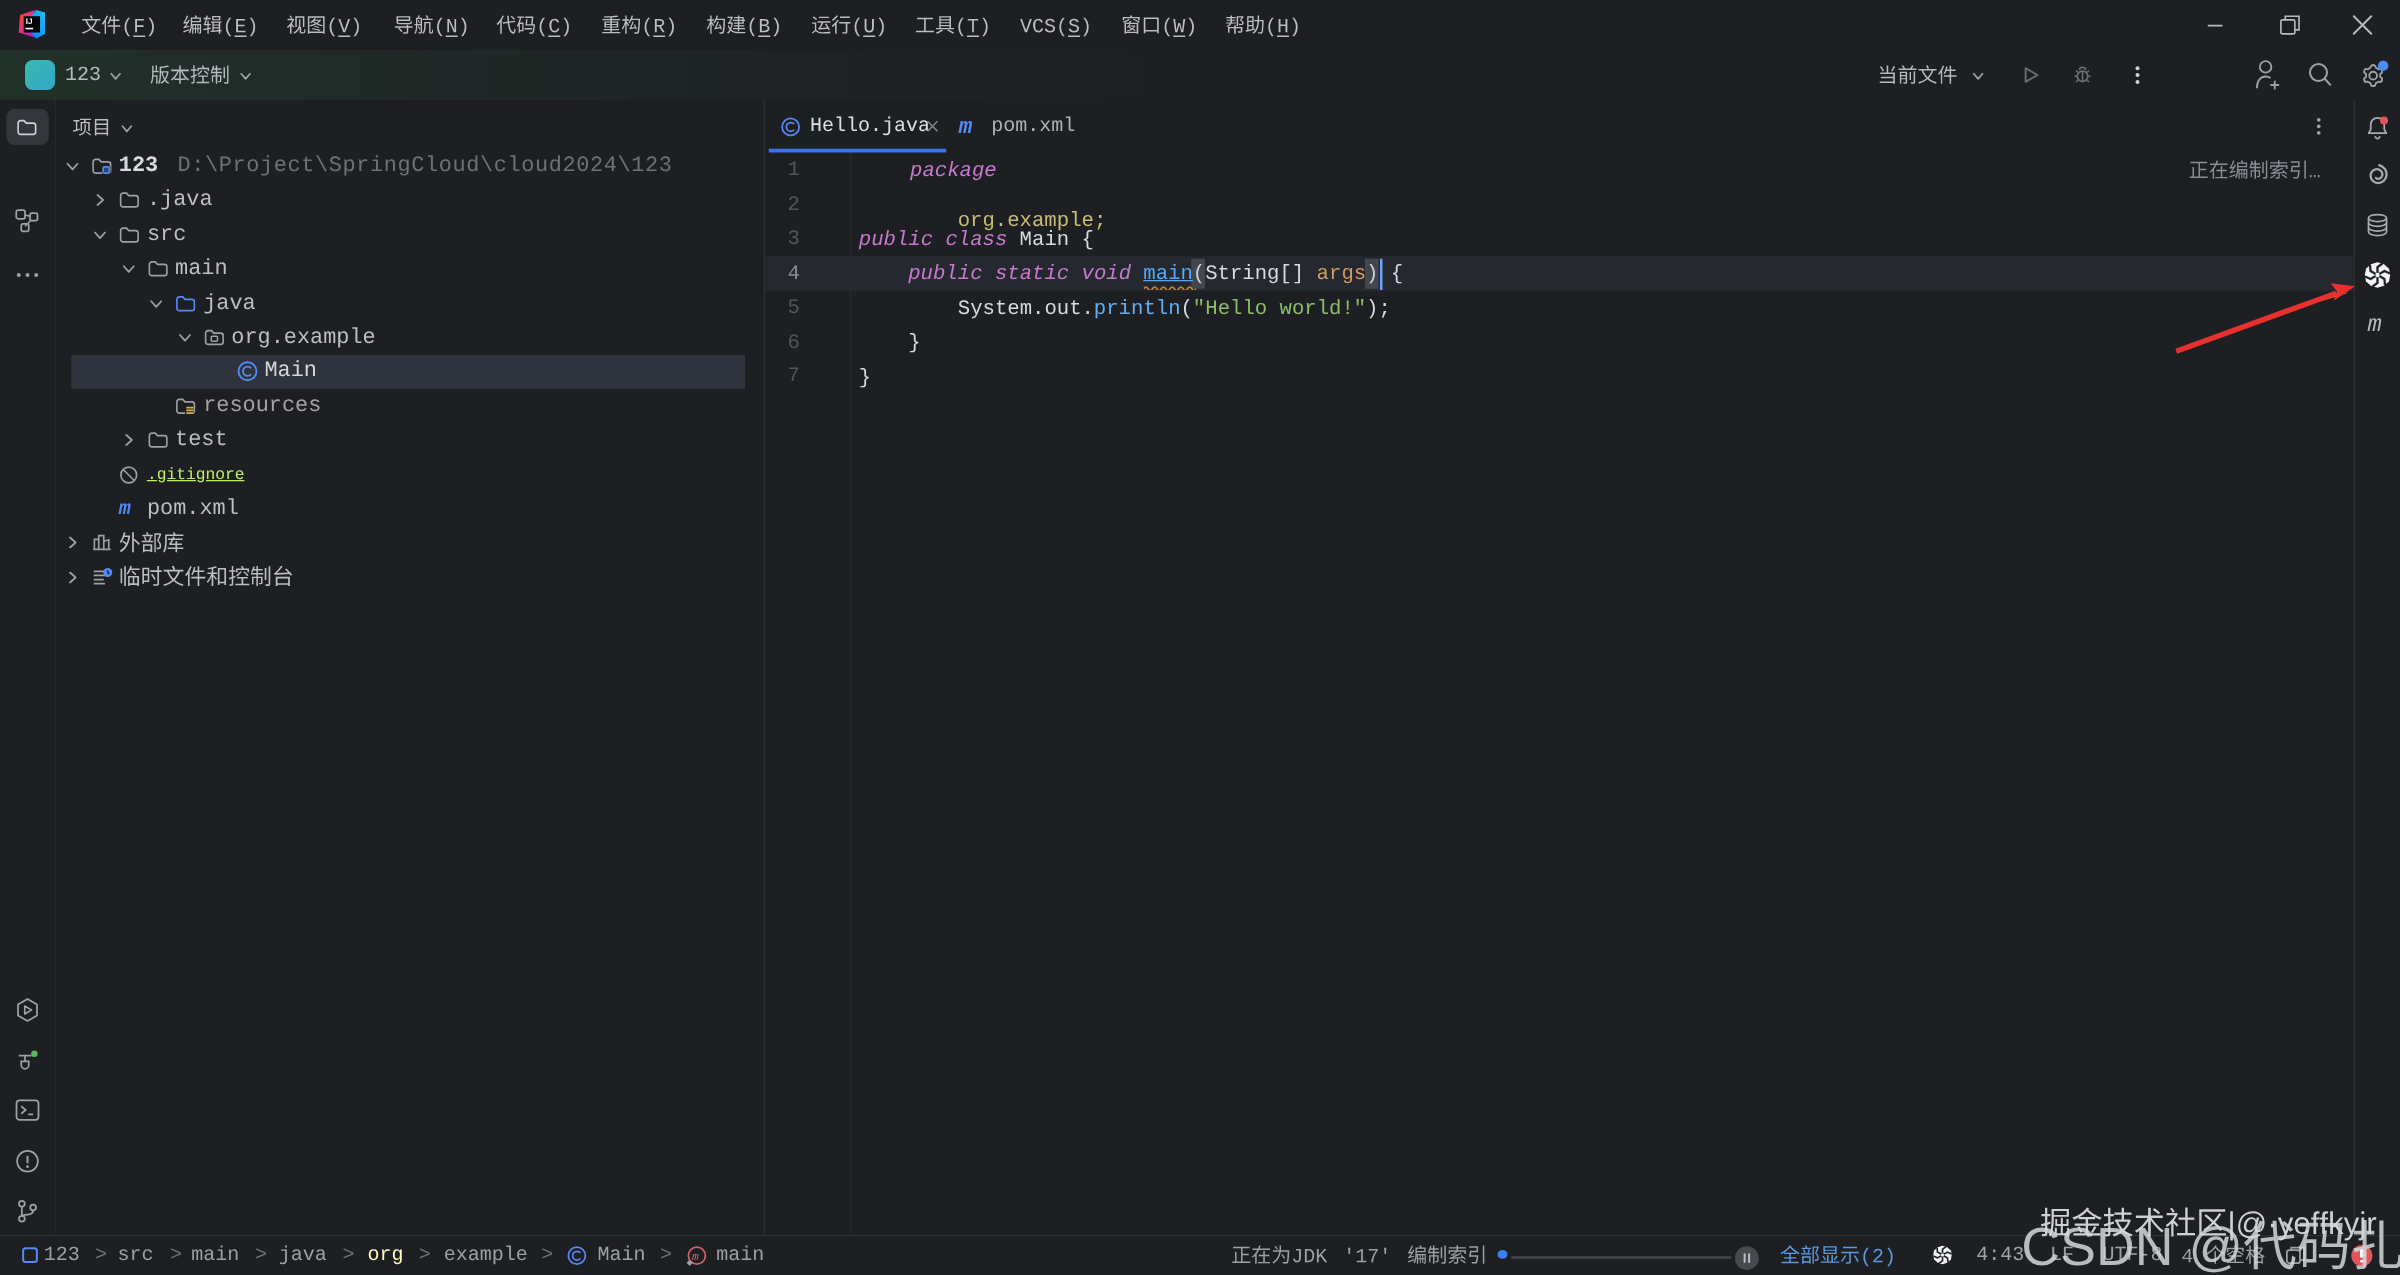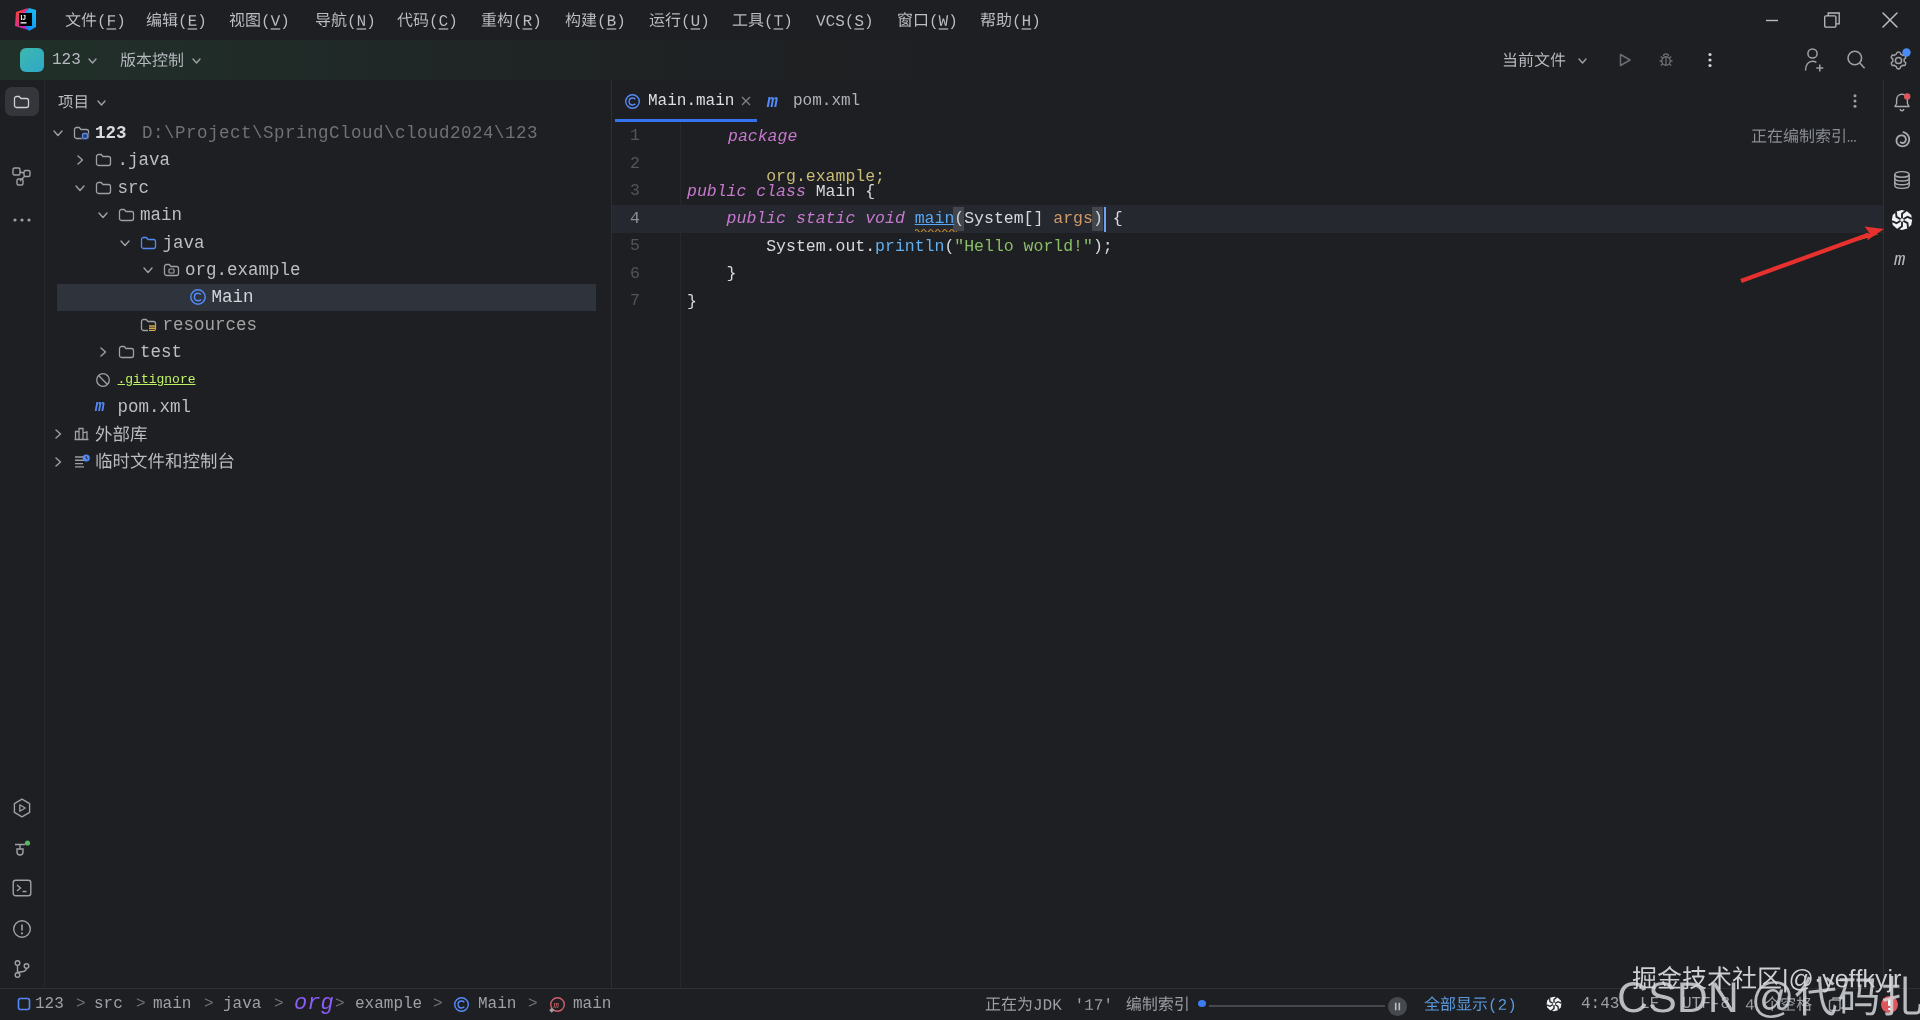--- a/index.html
+++ b/index.html
@@ -259,21 +259,21 @@
     <path d="M13.2 2.2 L13.2 4.2 L14.7 4.9" stroke="#1e1f22" stroke-width="1" fill="none"></path>
   </svg>
 <svg style="position:absolute;left:95px;top:449.4px;overflow:visible" width="142" height="24" viewBox="0 -18.4 142 24">
     <path d="M1.5 -12.6V-0.9H2.7V-12.6ZM4.4 -14.5V1.3H5.7V-14.5ZM10.2 -10C11.2 -9.1 12.5 -7.9 13.2 -7.2L14.1 -8.2C13.4 -8.9 12.1 -10 11 -10.8ZM9.2 -14.8C8.6 -12.4 7.5 -10.1 6.1 -8.6C6.4 -8.4 7 -8.1 7.2 -7.9C8 -8.8 8.8 -10 9.4 -11.4H16.7V-12.7H9.9C10.1 -13.3 10.3 -13.9 10.5 -14.5ZM11.2 -0.8H8.7V-5.4H11.2ZM12.4 -0.8V-5.4H14.8V-0.8ZM7.5 -6.6V1.4H8.7V0.5H14.8V1.3H16.2V-6.6Z M25.8 -7.9C26.7 -6.6 27.9 -4.7 28.5 -3.6L29.6 -4.3C29 -5.4 27.8 -7.2 26.9 -8.5ZM23.2 -7V-3H20.2V-7ZM23.2 -8.2H20.2V-12H23.2ZM18.9 -13.2V-0.4H20.2V-1.9H24.4V-13.2ZM30.9 -14.6V-11.2H25.2V-9.9H30.9V-0.6C30.9 -0.2 30.7 -0.1 30.4 -0.1C30 -0.1 28.7 -0.1 27.3 -0.1C27.5 0.3 27.7 0.9 27.8 1.2C29.6 1.2 30.7 1.2 31.3 1C32 0.8 32.2 0.4 32.2 -0.6V-9.9H34.3V-11.2H32.2V-14.6Z M42.4 -14.4C42.9 -13.5 43.5 -12.4 43.7 -11.7L45.1 -12.1C44.9 -12.8 44.3 -14 43.8 -14.8ZM35.9 -11.6V-10.3H38.6C39.6 -7.7 41 -5.4 42.8 -3.5C40.9 -1.9 38.5 -0.7 35.6 0.1C35.9 0.4 36.3 1.1 36.5 1.4C39.4 0.4 41.8 -0.8 43.8 -2.6C45.8 -0.8 48.1 0.5 51 1.3C51.2 0.9 51.6 0.4 51.9 0.1C49.1 -0.6 46.7 -1.9 44.8 -3.5C46.6 -5.3 47.9 -7.6 48.9 -10.3H51.7V-11.6ZM43.8 -4.4C42.2 -6.1 40.9 -8.1 40 -10.3H47.4C46.6 -8 45.4 -6 43.8 -4.4Z M58 -6V-4.7H63.1V1.4H64.4V-4.7H69.2V-6H64.4V-9.8H68.4V-11.1H64.4V-14.5H63.1V-11.1H60.7C61 -11.9 61.1 -12.7 61.3 -13.6L60.1 -13.8C59.7 -11.5 58.9 -9.3 57.9 -7.8C58.2 -7.7 58.8 -7.4 59 -7.2C59.5 -7.9 59.9 -8.8 60.3 -9.8H63.1V-6ZM57.2 -14.6C56.2 -12 54.7 -9.4 53.1 -7.6C53.3 -7.4 53.7 -6.7 53.8 -6.4C54.4 -6.9 54.9 -7.6 55.4 -8.4V1.4H56.7V-10.4C57.3 -11.7 57.9 -13 58.4 -14.3Z M79.3 -13.1V0.6H80.6V-0.8H84.5V0.5H85.8V-13.1ZM80.6 -2.1V-11.8H84.5V-2.1ZM77.7 -14.5C76.1 -13.9 73.4 -13.4 71 -13.1C71.2 -12.8 71.4 -12.3 71.4 -12C72.3 -12.1 73.3 -12.3 74.3 -12.4V-9.5H70.9V-8.3H74C73.2 -6.1 71.8 -3.7 70.5 -2.3C70.7 -2 71 -1.5 71.2 -1.1C72.3 -2.3 73.5 -4.3 74.3 -6.4V1.4H75.6V-6.4C76.4 -5.4 77.3 -4 77.8 -3.4L78.6 -4.4C78.1 -5 76.3 -7.2 75.6 -7.9V-8.3H78.7V-9.5H75.6V-12.7C76.7 -12.9 77.7 -13.2 78.6 -13.5Z M99.7 -9.7C100.8 -8.7 102.3 -7.3 103 -6.5L103.8 -7.3C103.1 -8.1 101.6 -9.5 100.5 -10.4ZM97.3 -10.4C96.5 -9.2 95.2 -8.1 94 -7.3C94.2 -7 94.6 -6.5 94.8 -6.3C96.1 -7.2 97.5 -8.6 98.5 -10ZM90.4 -14.7V-11.3H88.3V-10.1H90.4V-5.9C89.5 -5.6 88.7 -5.3 88.1 -5.1L88.4 -3.8L90.4 -4.6V-0.3C90.4 -0 90.3 0 90.1 0C89.9 0.1 89.2 0.1 88.4 0C88.6 0.4 88.8 0.9 88.8 1.2C89.9 1.3 90.6 1.2 91 1C91.4 0.8 91.6 0.4 91.6 -0.3V-5L93.5 -5.7L93.3 -6.9L91.6 -6.3V-10.1H93.4V-11.3H91.6V-14.7ZM93.3 -0.4V0.8H104.4V-0.4H99.6V-4.7H103.1V-5.9H94.7V-4.7H98.2V-0.4ZM97.8 -14.4C98 -13.9 98.3 -13.2 98.5 -12.6H93.9V-9.5H95.1V-11.4H102.9V-9.7H104.2V-12.6H100C99.8 -13.2 99.4 -14 99 -14.7Z M116.8 -13.1V-3.4H118.1V-13.1ZM119.9 -14.5V-0.4C119.9 -0.1 119.9 -0 119.6 -0C119.3 -0 118.3 -0 117.2 -0.1C117.4 0.4 117.6 1 117.7 1.3C119 1.3 120 1.3 120.5 1.1C121 0.8 121.2 0.5 121.2 -0.4V-14.5ZM107.5 -14.3C107.1 -12.6 106.5 -10.8 105.7 -9.7C106 -9.5 106.6 -9.3 106.9 -9.2C107.2 -9.7 107.5 -10.3 107.8 -11H110.1V-9.1H105.8V-7.9H110.1V-6.1H106.6V-0H107.8V-5H110.1V1.4H111.3V-5H113.8V-1.4C113.8 -1.2 113.7 -1.1 113.5 -1.1C113.3 -1.1 112.7 -1.1 112 -1.1C112.2 -0.8 112.3 -0.3 112.4 0C113.3 0 114 0 114.4 -0.2C114.9 -0.4 115 -0.7 115 -1.3V-6.1H111.3V-7.9H115.6V-9.1H111.3V-11H114.9V-12.2H111.3V-14.6H110.1V-12.2H108.2C108.4 -12.8 108.6 -13.4 108.7 -14Z M125.6 -6V1.4H127V0.4H135.5V1.3H136.9V-6ZM127 -0.8V-4.7H135.5V-0.8ZM124.7 -7.5C125.4 -7.7 126.4 -7.8 136.5 -8.3C136.9 -7.8 137.3 -7.2 137.6 -6.8L138.7 -7.6C137.8 -9.1 135.7 -11.2 134 -12.7L133 -12C133.8 -11.3 134.7 -10.3 135.5 -9.5L126.5 -9C128.1 -10.5 129.7 -12.3 131.1 -14.2L129.8 -14.8C128.4 -12.6 126.3 -10.4 125.7 -9.8C125.1 -9.2 124.7 -8.8 124.3 -8.8C124.4 -8.4 124.6 -7.7 124.7 -7.5Z" fill="#bcbec4"></path>
   </svg>
 <div style="position:absolute;left:615px;top:119px;width:142px;height:3px;background:#3574f0;"></div>
 <svg style="position:absolute;left:624px;top:93px" width="17" height="17" viewBox="0 0 17 17" fill="none">
     <circle cx="8.5" cy="8.5" r="6.8" stroke="#548af7" stroke-width="1.4"></circle>
     <path d="M11.3 6.2 C10.6 5.4 9.7 5 8.6 5 C6.6 5 5.1 6.5 5.1 8.5 C5.1 10.5 6.6 12 8.6 12 C9.7 12 10.6 11.6 11.3 10.8" stroke="#548af7" stroke-width="1.4" fill="none"></path>
   </svg>
-<div style="position:absolute;left:648px;top:89px;font-family:'Liberation Mono',monospace;font-size:16px;line-height:24px;color:#dcdfe4;white-space:pre;">Main.main</div>
+<div style="position:absolute;left:648px;top:89px;font-family:'Liberation Mono',monospace;font-size:16px;line-height:24px;color:#dcdfe4;white-space:pre;">Hello.java</div>
 <svg style="position:absolute;left:740px;top:95px" width="12" height="12" viewBox="0 0 12 12" fill="none">
     <path d="M2 2 L10 10 M10 2 L2 10" stroke="#7f8288" stroke-width="1.3"></path>
   </svg>
 <div style="position:absolute;left:767px;top:88.5px;font-family:'Liberation Mono',monospace;font-size:18px;line-height:27px;color:#548af7;white-space:pre;font-weight:bold;font-style:italic;">m</div>
 <div style="position:absolute;left:793px;top:89px;font-family:'Liberation Mono',monospace;font-size:16px;line-height:24px;color:#afb2b8;white-space:pre;">pom.xml</div>
 <svg style="position:absolute;left:1848px;top:94px" width="14" height="14" viewBox="0 0 14 14" fill="none">
     <circle cx="7" cy="1.8" r="1.5" fill="#9da0a6"></circle>
     <circle cx="7" cy="7" r="1.5" fill="#9da0a6"></circle>
     <circle cx="7" cy="12.2" r="1.5" fill="#9da0a6"></circle>
   </svg>
@@ -291,21 +291,21 @@
 <div style="position:absolute;left:687px;top:122.8px;font-family:'Liberation Mono',monospace;font-size:16.5px;line-height:27.5px;color:#c679ce;white-space:pre;font-style:italic;margin-left:41px;">package</div>
 <div style="position:absolute;left:756.3px;top:122.8px;font-family:'Liberation Mono',monospace;font-size:16.5px;line-height:27.5px;color:#d6d9de;white-space:pre;"> </div>
 <div style="position:absolute;left:766.2px;top:122.8px;font-family:'Liberation Mono',monospace;font-size:16.5px;line-height:27.5px;color:#c9bc76;white-space:pre;margin-top:40px;">org.example;</div>
 <div style="position:absolute;left:687px;top:177.8px;font-family:'Liberation Mono',monospace;font-size:16.5px;line-height:27.5px;color:#c679ce;white-space:pre;font-style:italic;">public class</div>
 <div style="position:absolute;left:805.8px;top:177.8px;font-family:'Liberation Mono',monospace;font-size:16.5px;line-height:27.5px;color:#d6d9de;white-space:pre;text-align:right;"> Main {</div>
 <div style="position:absolute;left:687px;top:205.2px;font-family:'Liberation Mono',monospace;font-size:16.5px;line-height:27.5px;color:#d6d9de;white-space:pre;">    </div>
 <div style="position:absolute;left:726.6px;top:205.2px;font-family:'Liberation Mono',monospace;font-size:16.5px;line-height:27.5px;color:#c679ce;white-space:pre;font-style:italic;">public static void</div>
 <div style="position:absolute;left:904.8px;top:205.2px;font-family:'Liberation Mono',monospace;font-size:16.5px;line-height:27.5px;color:#d6d9de;white-space:pre;"> </div>
 <div style="position:absolute;left:914.7px;top:205.2px;font-family:'Liberation Mono',monospace;font-size:16.5px;line-height:27.5px;color:#56a8f5;white-space:pre;text-decoration:underline;">main</div>
 <div style="position:absolute;left:954.3px;top:205.2px;font-family:'Liberation Mono',monospace;font-size:16.5px;line-height:27.5px;color:#d0d3d8;white-space:pre;">(</div>
-<div style="position:absolute;left:964.2px;top:205.2px;font-family:'Liberation Mono',monospace;font-size:16.5px;line-height:27.5px;color:#d6d9de;white-space:pre;">System[] </div>
+<div style="position:absolute;left:964.2px;top:205.2px;font-family:'Liberation Mono',monospace;font-size:16.5px;line-height:27.5px;color:#d6d9de;white-space:pre;">String[] </div>
 <div style="position:absolute;left:1053.3px;top:205.2px;font-family:'Liberation Mono',monospace;font-size:16.5px;line-height:27.5px;color:#d19a66;white-space:pre;">args</div>
 <div style="position:absolute;left:1092.9px;top:205.2px;font-family:'Liberation Mono',monospace;font-size:16.5px;line-height:27.5px;color:#d0d3d8;white-space:pre;">)</div>
 <div style="position:absolute;left:1102.8px;top:205.2px;font-family:'Liberation Mono',monospace;font-size:16.5px;line-height:27.5px;color:#d6d9de;white-space:pre;"> {</div>
 <div style="position:absolute;left:687px;top:232.8px;font-family:'Liberation Mono',monospace;font-size:16.5px;line-height:27.5px;color:#d6d9de;white-space:pre;">        System.out</div>
 <div style="position:absolute;left:865.2px;top:232.8px;font-family:'Liberation Mono',monospace;font-size:16.5px;line-height:27.5px;color:#d6d9de;white-space:pre;">.</div>
 <div style="position:absolute;left:875.1px;top:232.8px;font-family:'Liberation Mono',monospace;font-size:16.5px;line-height:27.5px;color:#61AFEF;white-space:pre;">println</div>
 <div style="position:absolute;left:944.4px;top:232.8px;font-family:'Liberation Mono',monospace;font-size:16.5px;line-height:27.5px;color:#d6d9de;white-space:pre;">(</div>
 <div style="position:absolute;left:954.3px;top:232.8px;font-family:'Liberation Mono',monospace;font-size:16.5px;line-height:27.5px;color:#8abe68;white-space:pre;">"Hello world!"</div>
 <div style="position:absolute;left:1092.9px;top:232.8px;font-family:'Liberation Mono',monospace;font-size:16.5px;line-height:27.5px;color:#d6d9de;white-space:pre;">);</div>
 <div style="position:absolute;left:687px;top:260.2px;font-family:'Liberation Mono',monospace;font-size:16.5px;line-height:27.5px;color:#d6d9de;white-space:pre;">    }</div>
@@ -363,21 +363,21 @@
     <rect x="1.5" y="1.5" width="11" height="11" rx="2" stroke="#548af7" stroke-width="1.6" fill="none"></rect>
   </svg>
 <div style="position:absolute;left:35px;top:992px;font-family:'Liberation Mono',monospace;font-size:16px;line-height:24px;color:#9da0a6;white-space:pre;">123</div>
 <div style="position:absolute;left:76px;top:992px;font-family:'Liberation Mono',monospace;font-size:16px;line-height:24px;color:#6e7277;white-space:pre;">&gt;</div>
 <div style="position:absolute;left:94px;top:992px;font-family:'Liberation Mono',monospace;font-size:16px;line-height:24px;color:#9da0a6;white-space:pre;">src</div>
 <div style="position:absolute;left:136px;top:992px;font-family:'Liberation Mono',monospace;font-size:16px;line-height:24px;color:#6e7277;white-space:pre;">&gt;</div>
 <div style="position:absolute;left:153px;top:992px;font-family:'Liberation Mono',monospace;font-size:16px;line-height:24px;color:#9da0a6;white-space:pre;">main</div>
 <div style="position:absolute;left:204px;top:992px;font-family:'Liberation Mono',monospace;font-size:16px;line-height:24px;color:#6e7277;white-space:pre;">&gt;</div>
 <div style="position:absolute;left:223px;top:992px;font-family:'Liberation Mono',monospace;font-size:16px;line-height:24px;color:#9da0a6;white-space:pre;">java</div>
 <div style="position:absolute;left:274px;top:992px;font-family:'Liberation Mono',monospace;font-size:16px;line-height:24px;color:#6e7277;white-space:pre;">&gt;</div>
-<div style="position:absolute;left:294px;top:992px;font-family:'Liberation Mono',monospace;font-size:22px;line-height:24px;color:#8b5cf6;white-space:pre;font-style:italic;">org</div>
+<div style="position:absolute;left:294px;top:992px;font-family:'Liberation Mono',monospace;font-size:16px;line-height:24px;color:#fef9c3;white-space:pre;">org</div>
 <div style="position:absolute;left:335px;top:992px;font-family:'Liberation Mono',monospace;font-size:16px;line-height:24px;color:#6e7277;white-space:pre;">&gt;</div>
 <div style="position:absolute;left:355px;top:992px;font-family:'Liberation Mono',monospace;font-size:16px;line-height:24px;color:#9da0a6;white-space:pre;">example</div>
 <div style="position:absolute;left:433px;top:992px;font-family:'Liberation Mono',monospace;font-size:16px;line-height:24px;color:#6e7277;white-space:pre;">&gt;</div>
 <svg style="position:absolute;left:453px;top:996px" width="17" height="17" viewBox="0 0 17 17" fill="none">
     <circle cx="8.5" cy="8.5" r="6.8" stroke="#548af7" stroke-width="1.4"></circle>
     <path d="M11.3 6.2 C10.6 5.4 9.7 5 8.6 5 C6.6 5 5.1 6.5 5.1 8.5 C5.1 10.5 6.6 12 8.6 12 C9.7 12 10.6 11.6 11.3 10.8" stroke="#548af7" stroke-width="1.4" fill="none"></path>
   </svg>
 <div style="position:absolute;left:478px;top:992px;font-family:'Liberation Mono',monospace;font-size:16px;line-height:24px;color:#9da0a6;white-space:pre;">Main</div>
 <div style="position:absolute;left:528px;top:992px;font-family:'Liberation Mono',monospace;font-size:16px;line-height:24px;color:#6e7277;white-space:pre;">&gt;</div>
 <svg style="position:absolute;left:548px;top:996px" width="18" height="18" viewBox="0 0 18 18" fill="none">

